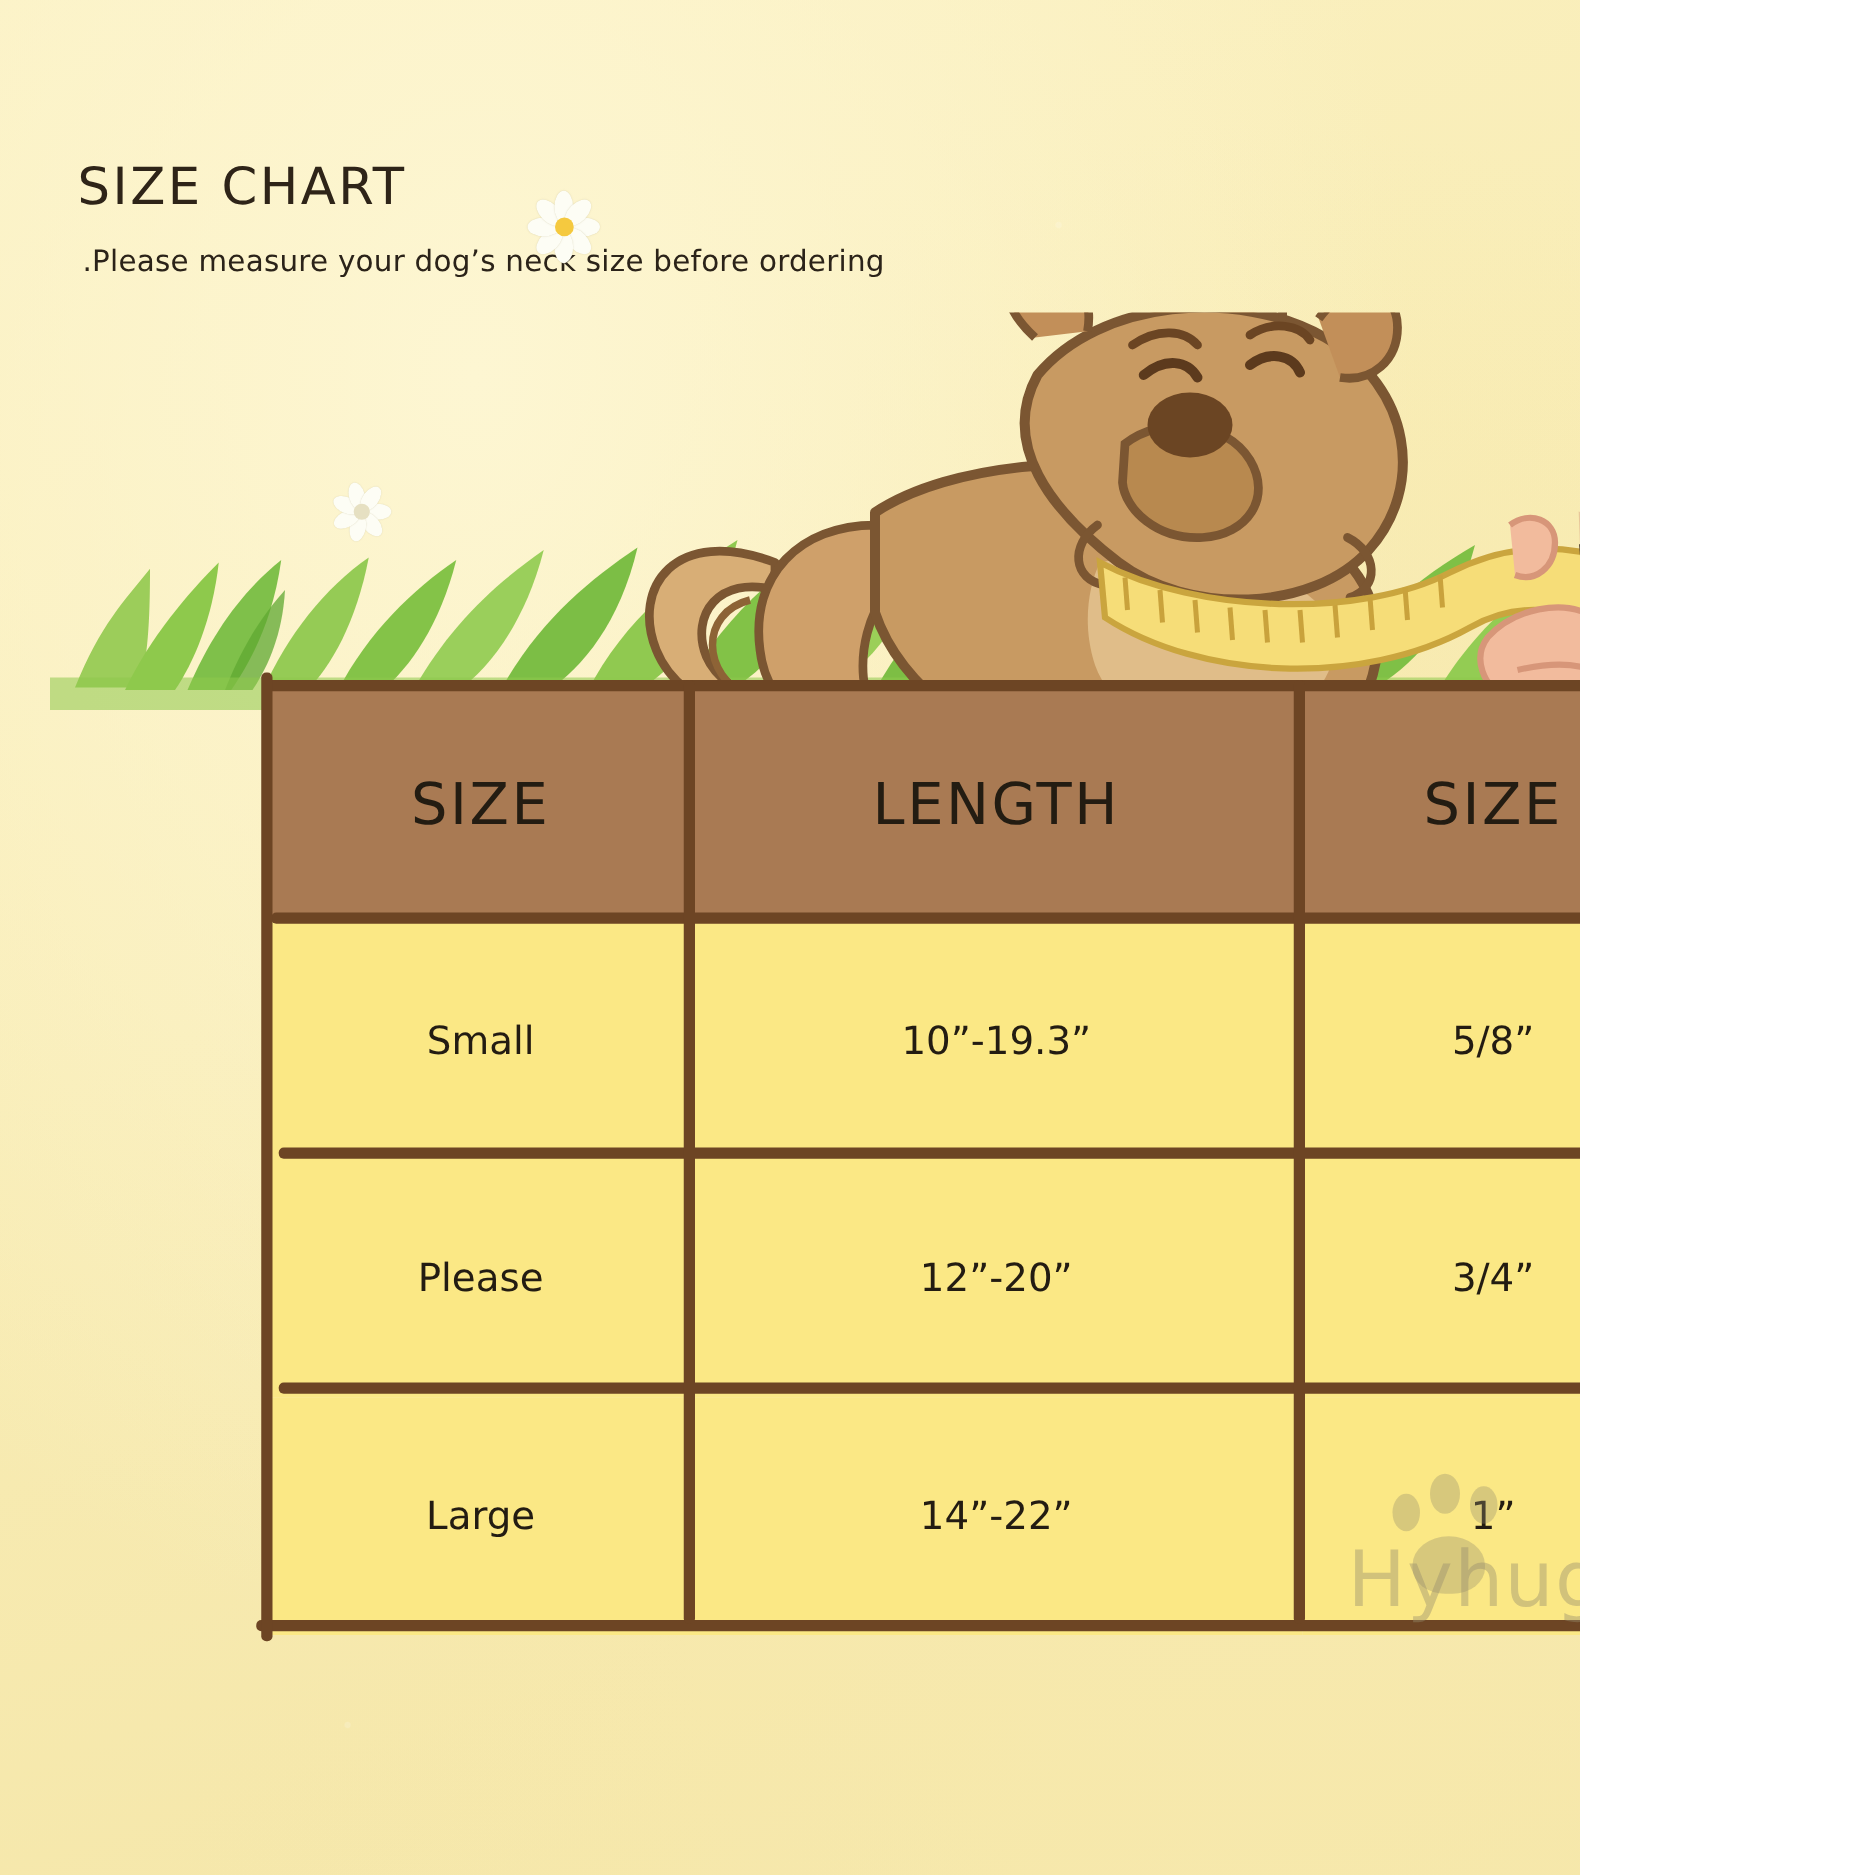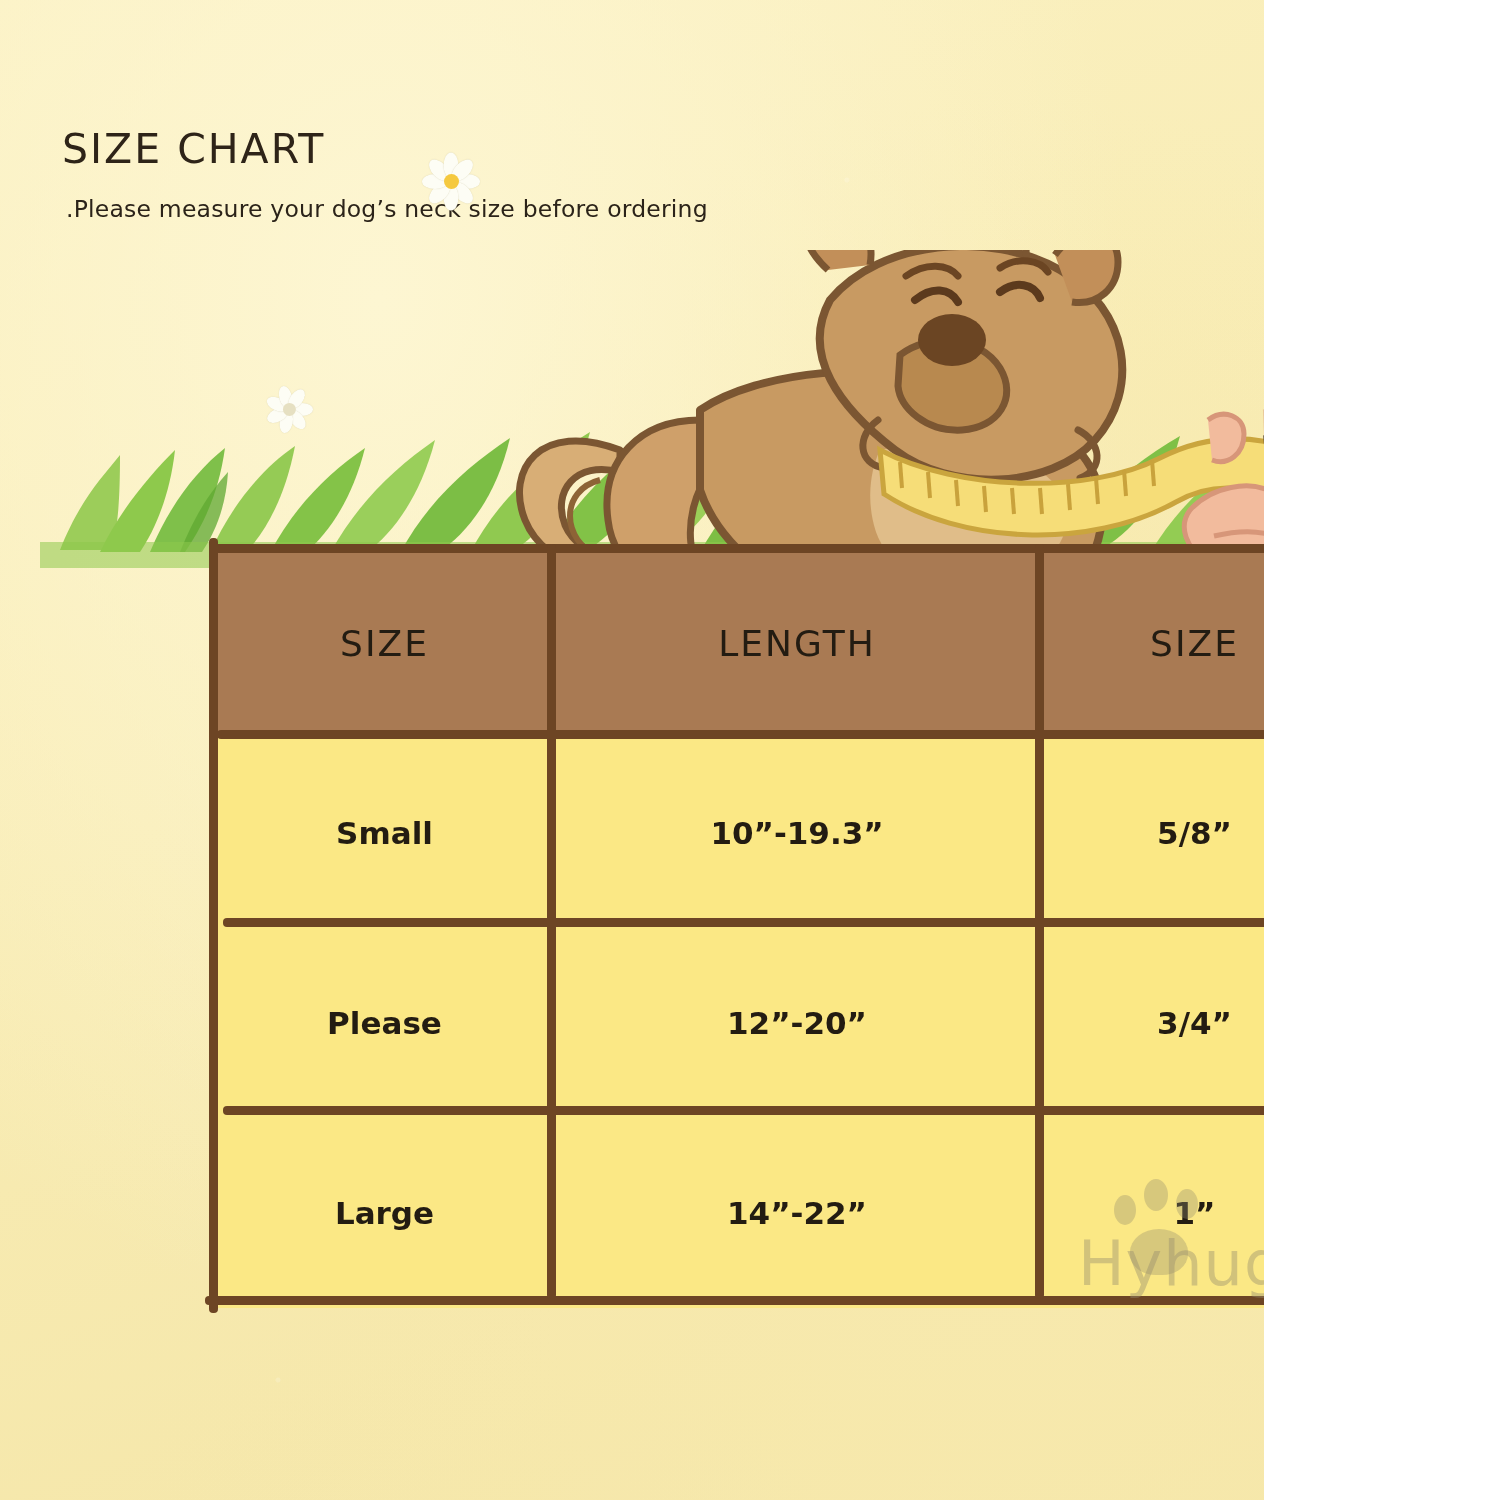--- a/index.html
+++ b/index.html
@@ -107,30 +107,30 @@
   table.size-table td {
     border: 0;
     text-align: center;
     color: #231c12;
   }
   thead th {
     height: 188px;
     background: #a97a53;
     font-family: "DejaVu Sans", sans-serif;
     font-weight: 400;
-    font-size: 36px;
+    font-size: 46px;
     letter-spacing: 2px;
     color: #1d1710;
   }
   thead th.c0 { background: #a97a53; }
   tbody td {
     height: 188px;
     background: #fbe885;
     font-size: 31px;
-    font-weight: 700;
+    font-weight: 400;
     color: #20190f;
   }
   tbody td.c0 { font-size: 31px; }
   col.w0 { width: 335px; }
   col.w1 { width: 490px; }
   col.w2 { width: 305px; }
 
   
   .rule {
     position: absolute;

